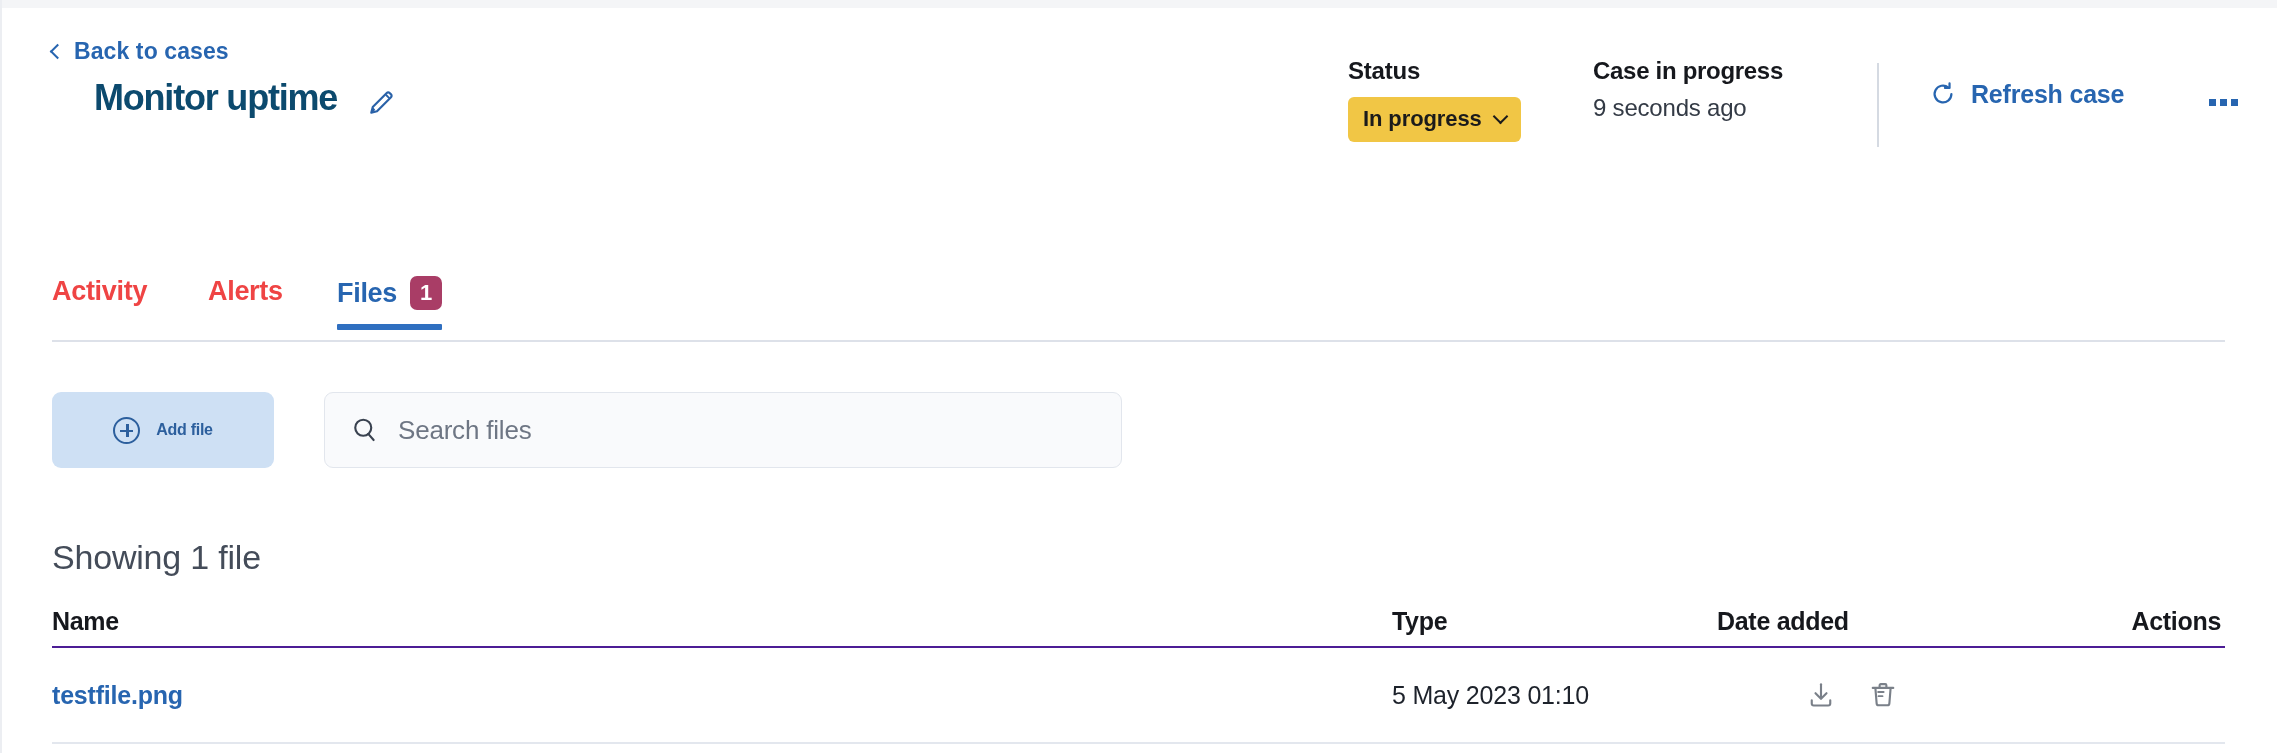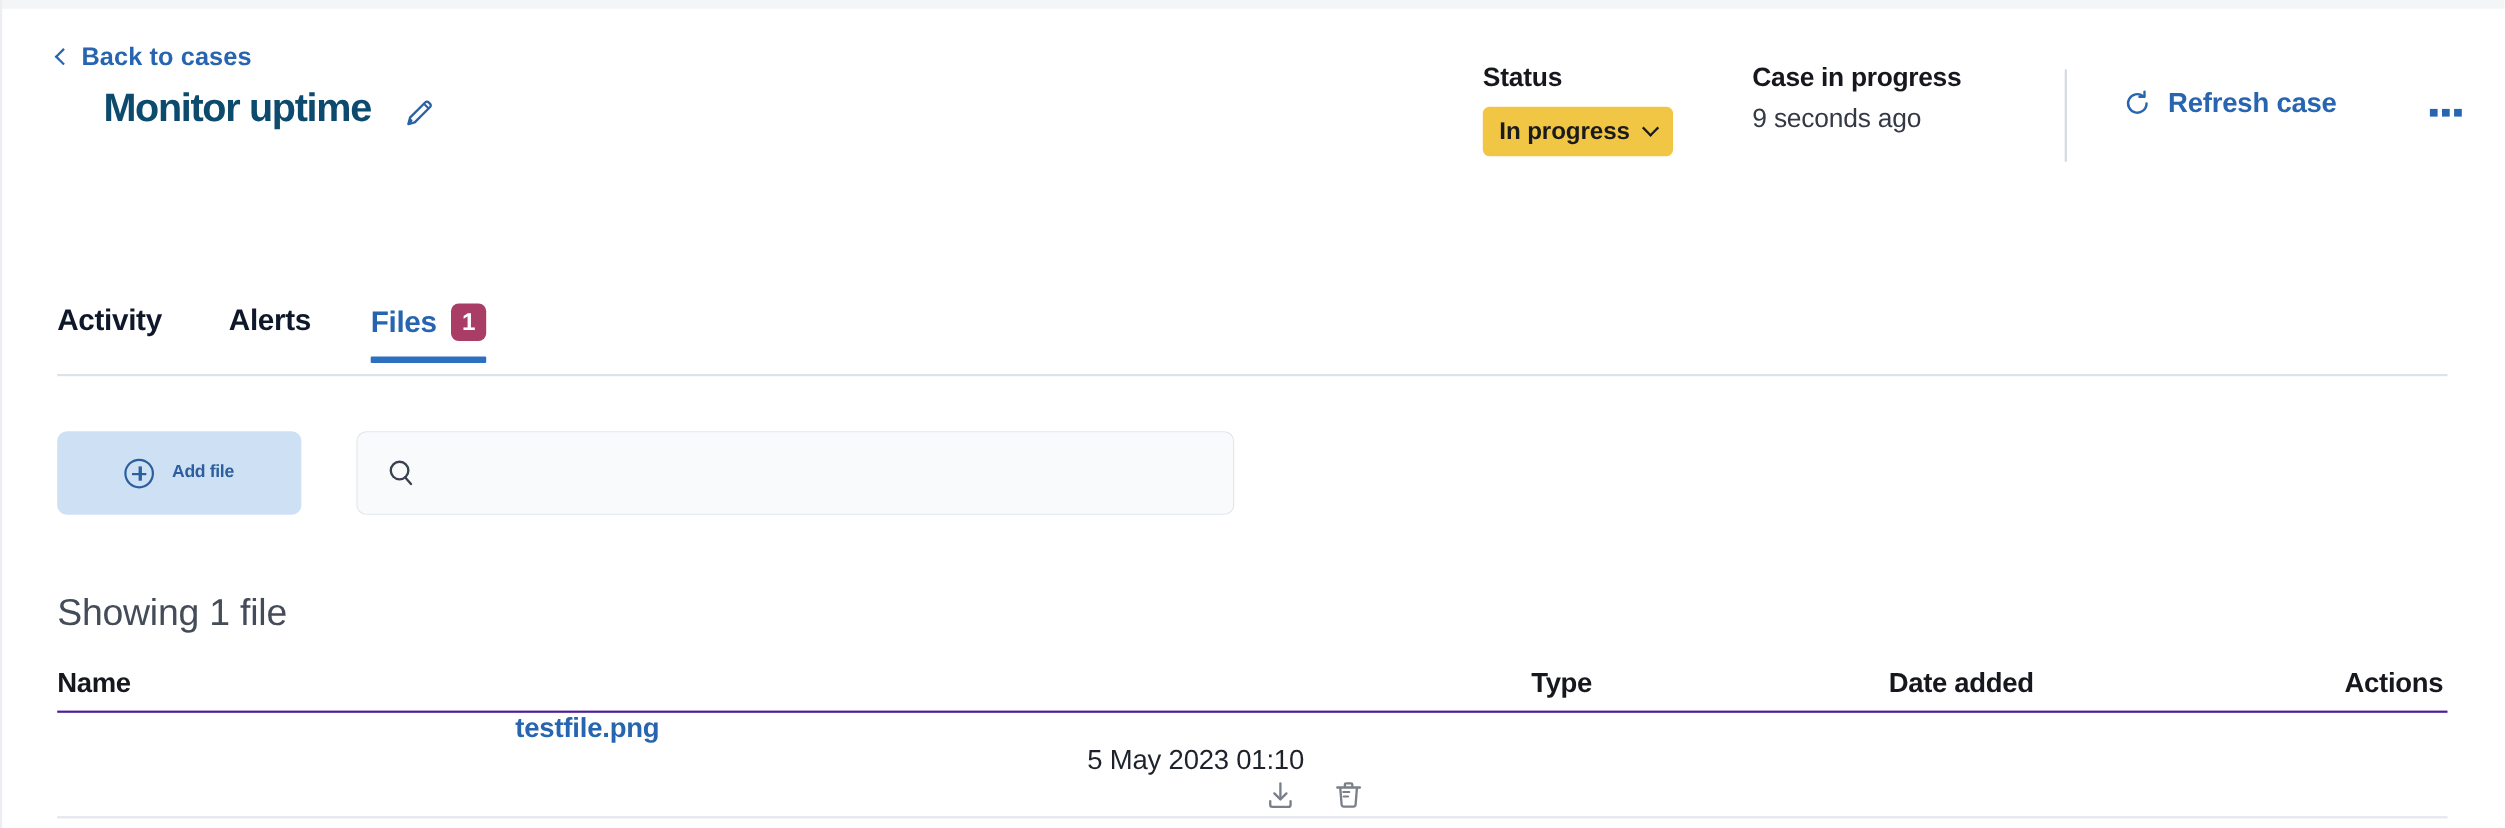--- a/index.html
+++ b/index.html
@@ -197,21 +197,21 @@
     background: #dde1e9;
   }
   .tab {
     position: absolute;
     top: 0;
     display: flex;
     align-items: center;
     gap: 13px;
     font-size: 27px;
     font-weight: 700;
-    color: #0f172a;
+    color: #ef4444;
     cursor: pointer;
     padding-bottom: 18px;
     letter-spacing: -.3px;
   }
   .tab.active { color: #2765b0; }
   .tab .underline {
     position: absolute;
     left: 0; right: 0;
     bottom: -2px;
     height: 6px;
@@ -321,21 +321,20 @@
     font-weight: 700;
     color: #16181d;
     letter-spacing: -.3px;
   }
   .tbody-row {
     height: 96px;
     border-bottom: 2px solid #e3e7ee;
     font-size: 25px;
     color: #1d222b;
     letter-spacing: -.2px;
-    flex-direction: column;
   }
   .c-name    { width: 1340px; }
   .c-type    { width: 325px; }
   .c-date    { width: 300px; }
   .c-actions { width: 208px; display: flex; justify-content: flex-end; align-items: center; gap: 28px; }
   .thead .c-actions { padding-right: 4px; }
 
   .file-link {
     color: #2765b0;
     font-weight: 700;
@@ -424,20 +423,21 @@
   <button class="add-file-btn">
     <span class="plus-circle"></span>
     <span>Add file</span>
   </button>
 
   <div class="search-wrap">
     <svg width="30" height="30" viewBox="0 0 24 24">
       <circle cx="10.6" cy="10.2" r="6.4" fill="none" stroke="#3a4250" stroke-width="1.7"></circle>
       <path d="M14.6 15.1l4.3 4.9" fill="none" stroke="#3a4250" stroke-width="1.7" stroke-linecap="round"></path>
     </svg>
+    <input class="search-input" type="text" placeholder="Search files" style="">
   </div>
 
   <div class="showing">Showing 1 file</div>
 
   <div class="table">
     <div class="trow thead">
       <div class="c-name">Name</div>
       <div class="c-type">Type</div>
       <div class="c-date">Date added</div>
       <div class="c-actions">Actions</div>

